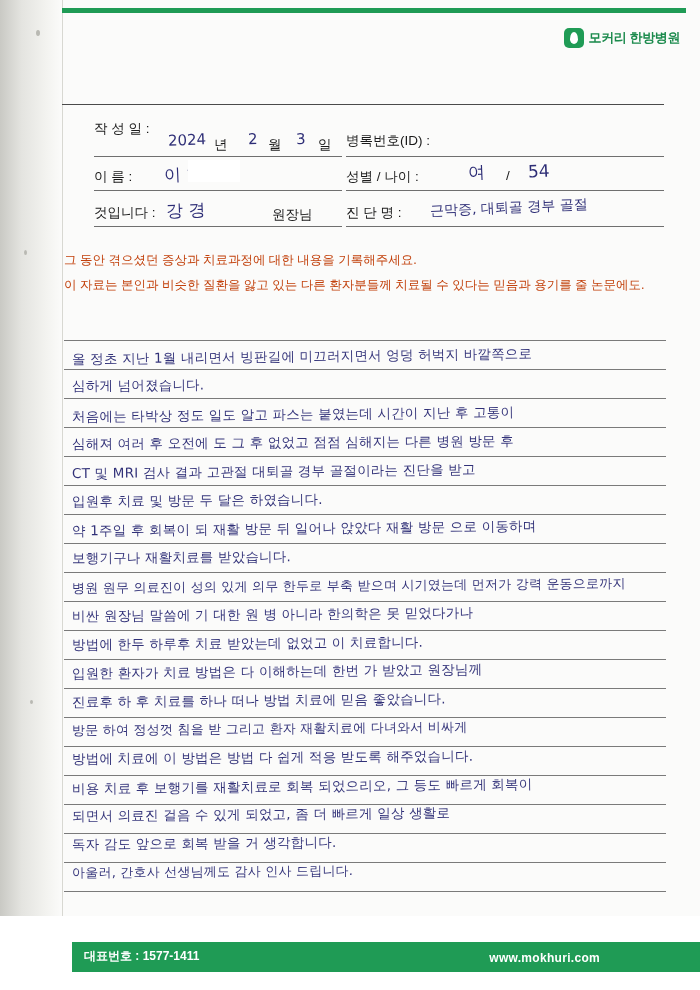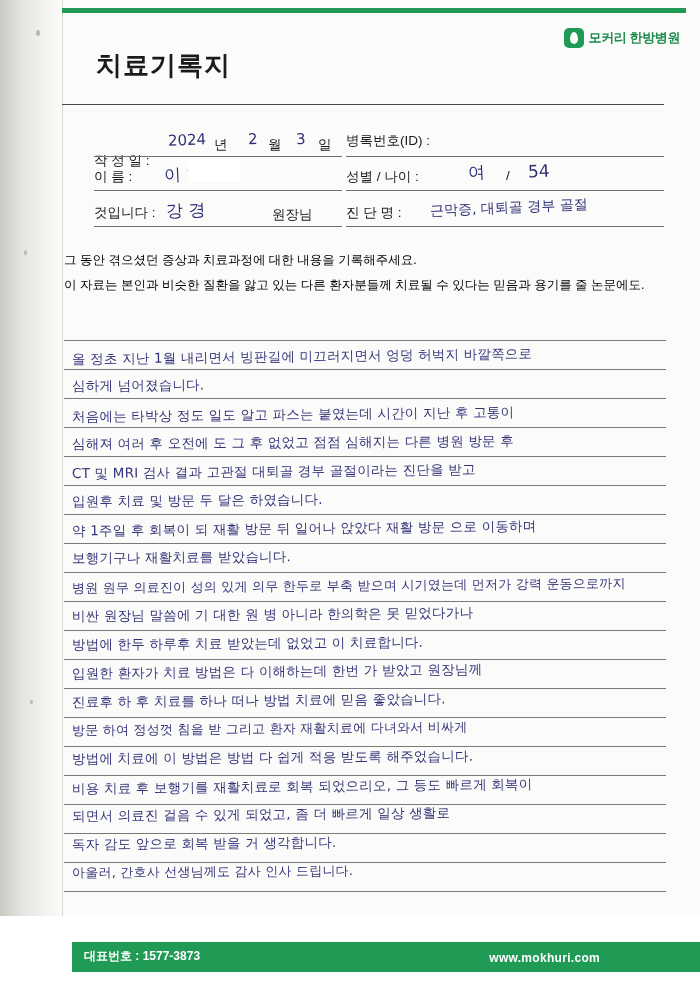--- a/index.html
+++ b/index.html
@@ -100,21 +100,21 @@
   .underline {
     position: absolute;
     height: 1px; background: #6f6f6f;
   }
 
   
   .instr {
     position: absolute;
     left: 64px;
     font-size: 12.5px;
-    color: #000000;
+    color: #c2410c;
     white-space: nowrap;
   }
 
   
   .rules { position: absolute; left: 64px; top: 340px; width: 602px; }
   .rule-line { height: 1px; background: #7a7a7a; margin-bottom: 28px; }
 
   .hline {
     position: absolute;
     color: #1c1c6b;
@@ -167,24 +167,23 @@
   <div class="speck" style="left:24px;top:250px;width:3px;height:5px;"></div>
   <div class="speck" style="left:30px;top:700px;width:3px;height:4px;"></div>
 
   <div class="header-rule"></div>
 
   <div class="logo">
     <span class="logo-mark"></span>
     <span class="logo-text">모커리 한방병원</span>
   </div>
 
-  <div class="doc-title">치료기록지</div>
   <div class="title-rule"></div>
 
-  <div class="field" style="left:94px;top:152px;">작 성 일 :</div>
+  <div class="field" style="left:94px;top:120px;">작 성 일 :</div>
   <div class="hand" style="left:168px;top:131px;">2024</div>
   <div class="field" style="left:214px;top:136px;">년</div>
   <div class="hand" style="left:248px;top:130px;">2</div>
   <div class="field" style="left:268px;top:136px;">월</div>
   <div class="hand" style="left:296px;top:130px;">3</div>
   <div class="field" style="left:318px;top:136px;">일</div>
   <div class="underline" style="left:94px;top:156px;width:248px;"></div>
 
   <div class="field" style="left:346px;top:132px;">병록번호(ID) :</div>
   <div class="hand" style="left:452px;top:131px;"></div>
@@ -253,15 +252,15 @@
   <div class="hline" style="left:72px;top:720px;transform:rotate(-0.5deg);font-size:13px;">방문 하여 정성껏 침을 받 그리고 환자 재활치료에 다녀와서 비싸게</div>
   <div class="hline" style="left:72px;top:749px;transform:rotate(-0.4deg);">방법에 치료에 이 방법은 방법 다 쉽게 적응 받도록 해주었습니다.</div>
   <div class="hline" style="left:72px;top:778px;transform:rotate(-0.6deg);">비용 치료 후 보행기를 재활치료로 회복 되었으리오, 그 등도 빠르게 회복이</div>
   <div class="hline" style="left:72px;top:806px;transform:rotate(-0.5deg);">되면서 의료진 걸음 수 있게 되었고, 좀 더 빠르게 일상 생활로</div>
   <div class="hline" style="left:72px;top:835px;transform:rotate(-0.5deg);">독자 감도 앞으로 회복 받을 거 생각합니다.</div>
   <div class="hline" style="left:72px;top:863px;transform:rotate(-0.4deg);font-size:13px;">아울러, 간호사 선생님께도 감사 인사 드립니다.</div>
 
   <div class="footer"></div>
   <div class="footer-bar"></div>
   <div class="footer-corner"></div>
-  <div class="footer-left">대표번호 : 1577-3873</div>
+  <div class="footer-left">대표번호 : 1577-1411</div>
   <div class="footer-right">www.mokhuri.com</div>
 </div>
 
 </body></html>

